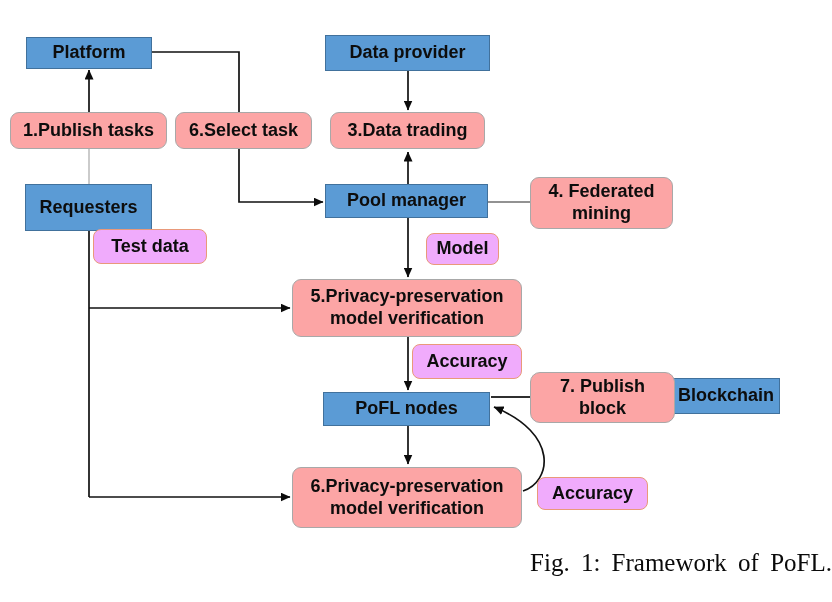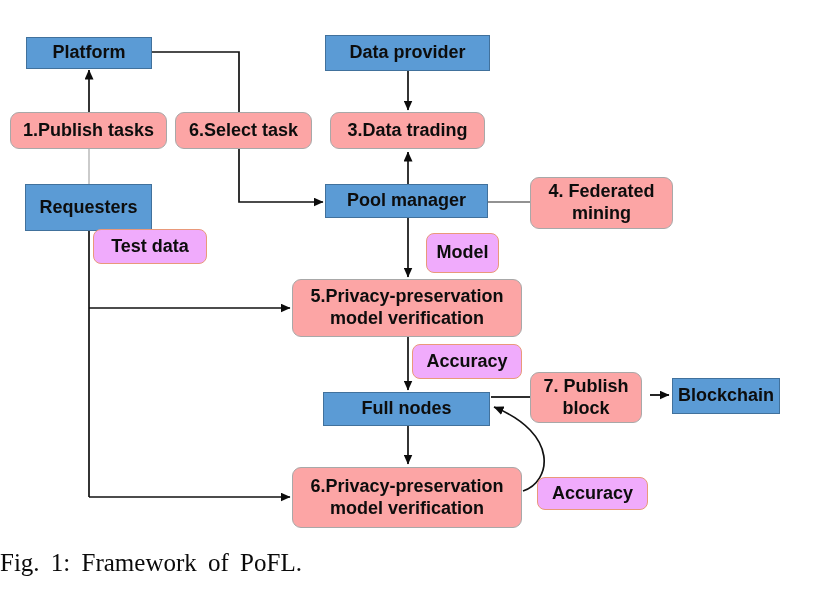--- a/index.html
+++ b/index.html
@@ -33,33 +33,33 @@
 
   #platform      { left:26px;  top:37px;  width:126px; height:32px; }
   #data-provider { left:325px; top:35px;  width:165px; height:36px; }
   #step1         { left:10px;  top:112px; width:157px; height:37px; }
   #step2         { left:175px; top:112px; width:137px; height:37px; }
   #step3         { left:330px; top:112px; width:155px; height:37px; }
   #requesters    { left:25px;  top:184px; width:127px; height:47px; }
   #pool-manager  { left:325px; top:184px; width:163px; height:34px;text-align:right; }
   #step4         { left:530px; top:177px; width:143px; height:52px; }
   #test-data     { left:93px;  top:229px; width:114px; height:35px; }
-  #model         { left:426px; top:233px; width:73px;  height:40px; }
+  #model         { left:426px; top:233px; width:73px;  height:32px; }
   #step5         { left:292px; top:279px; width:230px; height:58px; }
   #accuracy-top  { left:412px; top:344px; width:110px; height:35px; }
   #full-nodes    { left:323px; top:392px; width:167px; height:34px; }
-  #step7         { left:530px; top:372px; width:112px; height:51px; }
+  #step7         { left:530px; top:372px; width:145px; height:51px;border-radius:10px; }
   #blockchain    { left:672px; top:378px; width:108px; height:36px; }
   #step6         { left:292px; top:467px; width:230px; height:61px; }
   #accuracy-bot  { left:537px; top:477px; width:111px; height:33px; }
 
   #caption {
     position:absolute; left:0; top:549px; width:832px;
     z-index:2;
-    text-align:left;
+    text-align:right;
     font-family:"Liberation Serif", serif;
     font-size:25px;
     word-spacing:5px;
     color:#0a0a0a;
   }
 </style>
 </head>
 <body>
 
 <div id="canvas">
@@ -96,21 +96,21 @@
 
     <path d="M650,395 H669" stroke="#1a1a1a" stroke-width="1.9" fill="none" marker-end="url(#arw)"></path>
 
     <path d="M523,491 C551,482 560,434 494,407" stroke="#111111" stroke-width="1.7" fill="none" marker-end="url(#arw)"></path>
   </svg>
 
   <div class="node entity" id="platform">Platform</div>
   <div class="node entity" id="data-provider">Data provider</div>
   <div class="node entity" id="requesters">Requesters</div>
   <div class="node entity" id="pool-manager">Pool manager</div>
-  <div class="node entity" id="full-nodes">Full nodes</div>
+  <div class="node entity" id="full-nodes">PoFL nodes</div>
   <div class="node entity" id="blockchain">Blockchain</div>
 
   <div class="node step" id="step1">1.Publish tasks</div>
   <div class="node step" id="step2">6.Select task</div>
   <div class="node step" id="step3">3.Data trading</div>
   <div class="node step" id="step4">4. Federated mining</div>
   <div class="node step" id="step5">5.Privacy-preservation model verification</div>
   <div class="node step" id="step6">6.Privacy-preservation model verification</div>
   <div class="node step" id="step7">7. Publish block</div>
 

